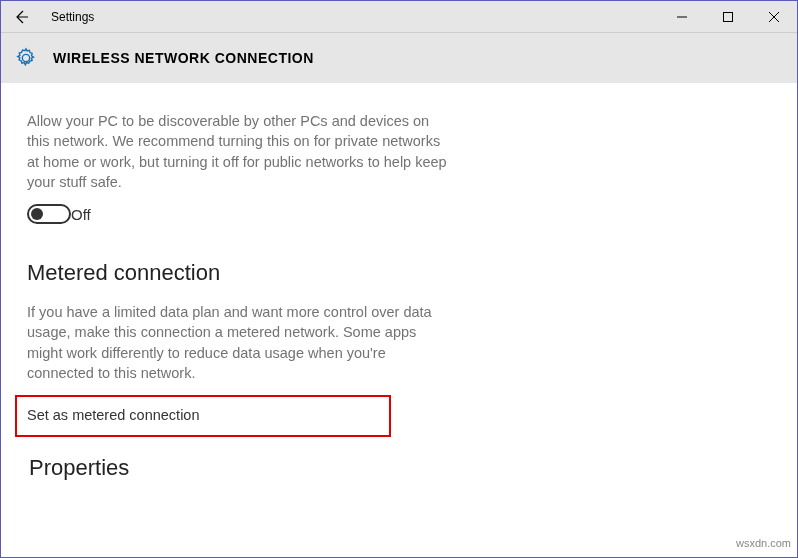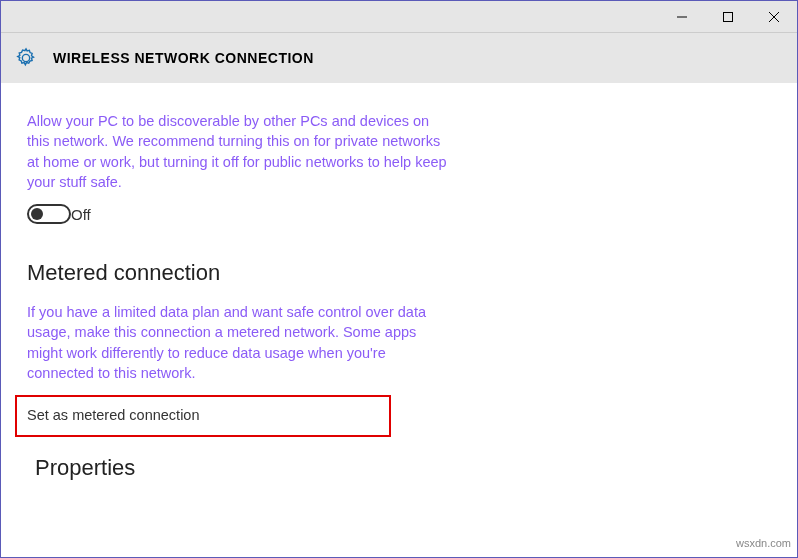--- a/index.html
+++ b/index.html
@@ -79,21 +79,21 @@
       overflow: hidden;
     }
     .section-heading {
       font-size: 22px;
       font-weight: 400;
       color: #222;
       margin-bottom: 16px;
     }
     .section-desc {
       font-size: 14.5px;
-      color: #8b5cf6;
+      color: #737373;
       line-height: 1.4;
       max-width: 420px;
       margin-bottom: 12px;
     }
     .toggle-row {
       display: flex;
       align-items: center;
       margin-bottom: 36px;
     }
     .toggle {
@@ -136,34 +136,42 @@
     }
     .metered-label {
       font-size: 14.5px;
       color: #333;
       margin-bottom: 10px;
     }
     .properties-heading {
       font-size: 22px;
       font-weight: 400;
       color: #222;
-      margin-left: 8px;
+      margin-left: 2px;
     }
     .watermark {
       position: absolute;
       bottom: 8px;
       right: 6px;
       font-size: 11px;
       color: #888;
     }
   </style>
 </head>
 <body>
 
 <div class="titlebar">
+  <div class="titlebar-left">
+    <div class="back-btn">
+      <svg width="16" height="16" viewBox="0 0 16 16">
+        <path d="M10 2 L4 8 L10 14 M4 8 L15 8" stroke="#000" stroke-width="1.2" fill="none"></path>
+      </svg>
+    </div>
+    <div class="app-title">Settings</div>
+  </div>
   <div class="titlebar-right">
     <div class="win-btn">
       <svg width="10" height="10" viewBox="0 0 10 10">
           <path d="M0 5 H10" stroke="#000" stroke-width="1"></path>
         </svg>
     </div>
     <div class="win-btn">
       <svg width="10" height="10" viewBox="0 0 10 10">
           <rect x="0.5" y="0.5" width="9" height="9" stroke="#000" stroke-width="1" fill="none"></rect>
         </svg>
@@ -190,21 +198,21 @@
 
   <div class="section-desc">Allow your PC to be discoverable by other PCs and devices on this network. We recommend turning this on for private networks at home or work, but turning it off for public networks to help keep your stuff safe.</div>
   <div class="toggle-row">
     <div class="toggle off">
       <div class="knob"></div>
     </div>
     <div class="toggle-label">Off</div>
   </div>
 
   <div class="section-heading">Metered connection</div>
-  <div class="section-desc">If you have a limited data plan and want safe control over data usage, make this connection a metered network. Some apps might work differently to reduce data usage when you're connected to this network.</div>
+  <div class="section-desc">If you have a limited data plan and want more control over data usage, make this connection a metered network. Some apps might work differently to reduce data usage when you're connected to this network.</div>
 
   <div class="highlight-box">
     <div class="metered-label">Set as metered connection</div>
   </div>
 
   <div class="properties-heading">Properties</div>
 
 </div>
 
 <div class="watermark">wsxdn.com</div>

